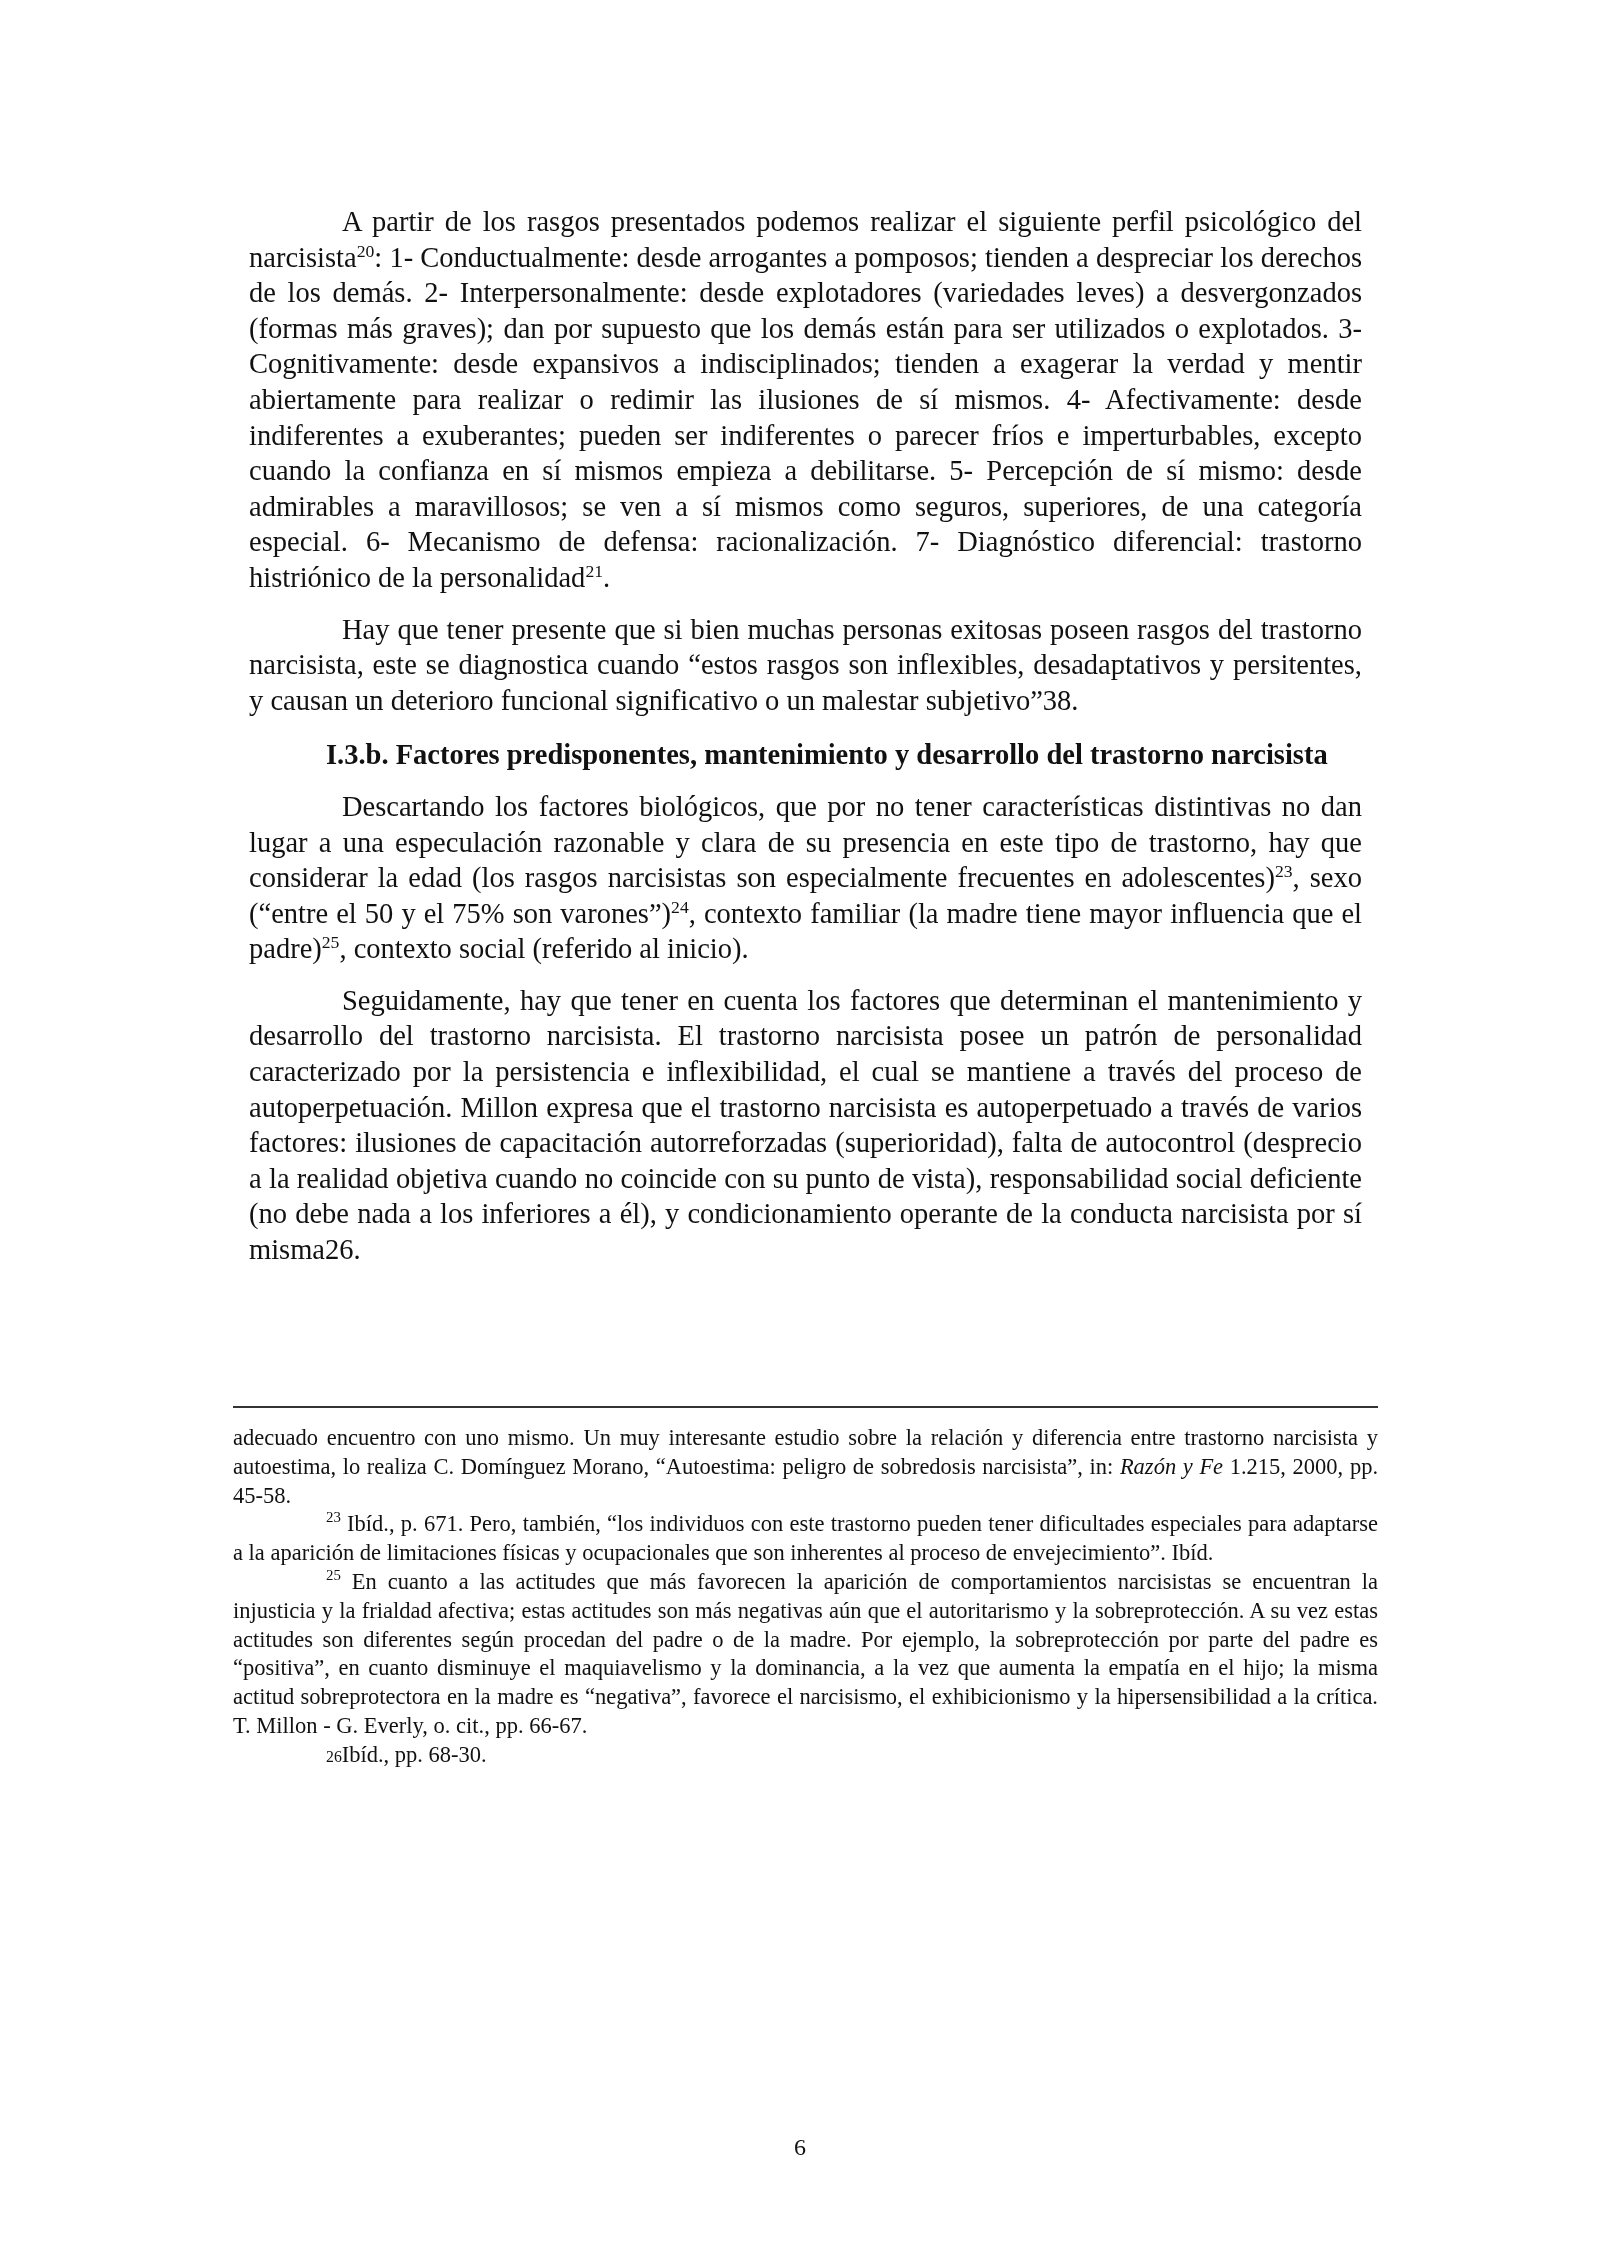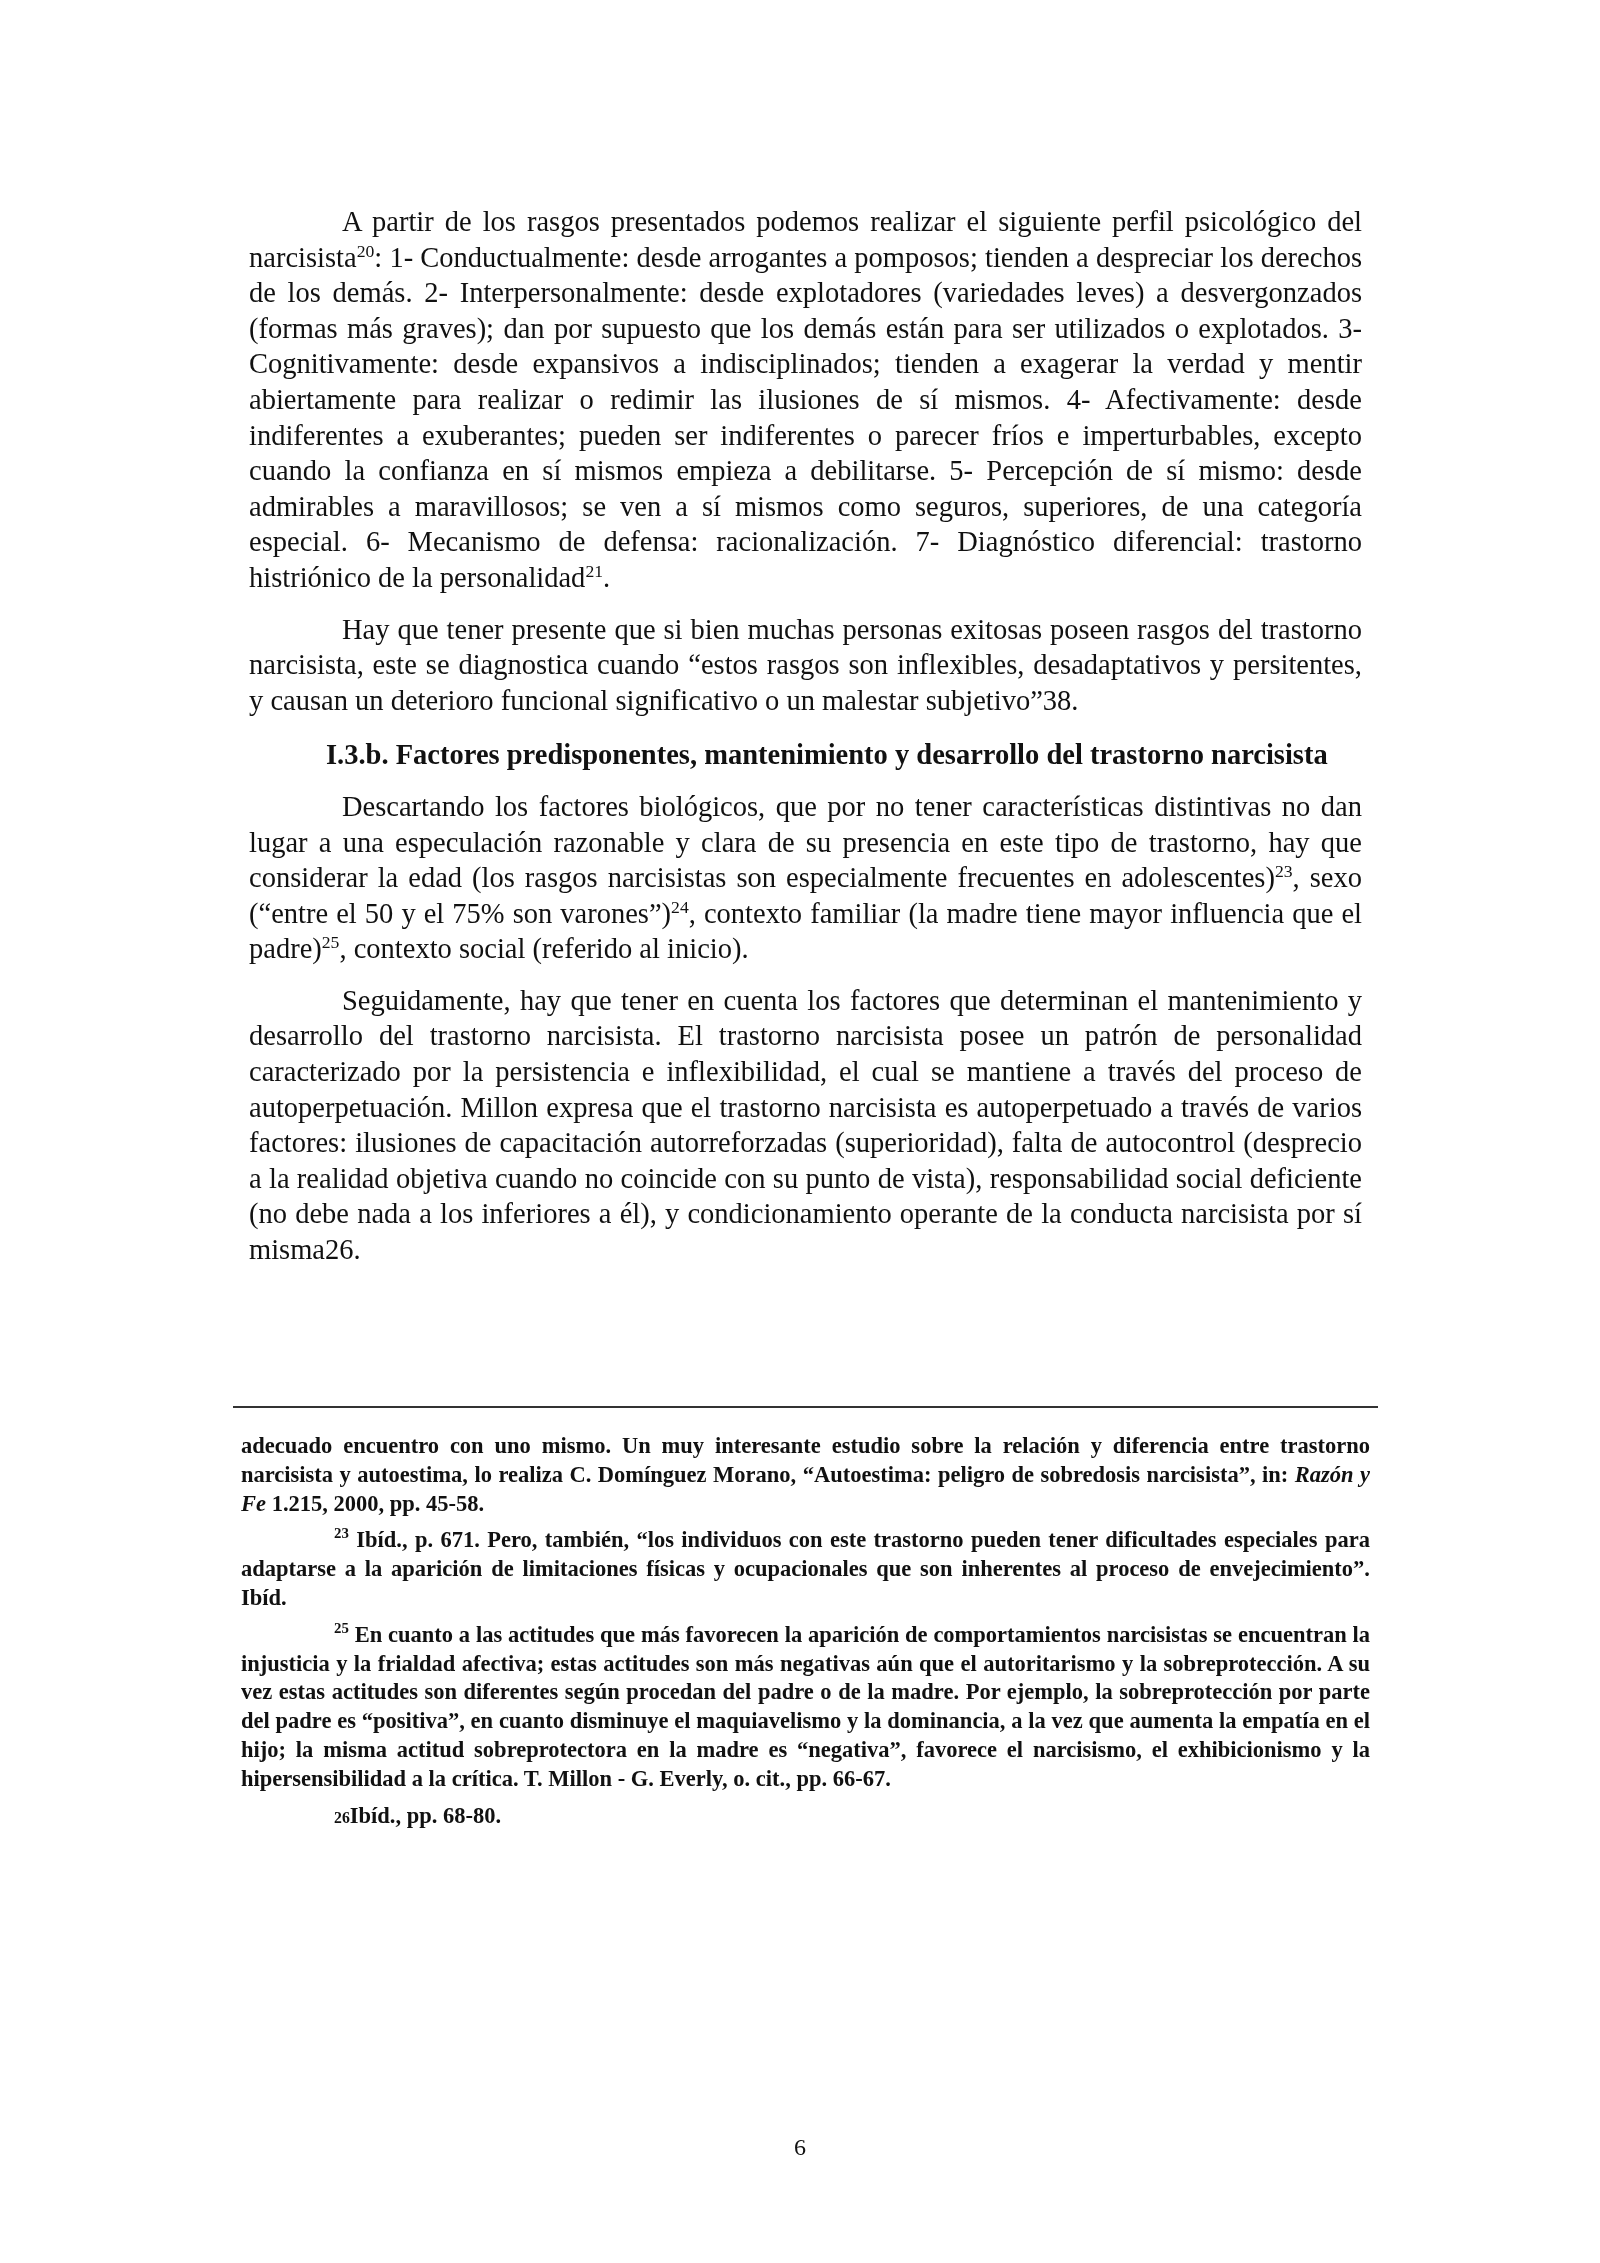--- a/index.html
+++ b/index.html
@@ -20,21 +20,21 @@
   sup { font-size: 0.62em; line-height: 0; vertical-align: 0.55em; }
   .rule {
     position: absolute; left: 233px; top: 1406px; width: 1145px; height: 0;
     border-top: 2px solid #333333;
   }
   .footnotes {
     position: absolute; left: 233px; top: 1424px; width: 1145px;
     font-family: "Liberation Serif", "DejaVu Serif", serif;
     color: #111111; font-size: 22.5px; line-height: 28.8px;
   }
-  .fn { margin: 8px; text-align: justify; text-indent: 93px; font-weight: bold; }
+  .fn { margin: 0; text-align: justify; text-indent: 93px; }
   .fn.cont { text-indent: 0; }
   .fn sup { font-size: 0.66em; vertical-align: 0.6em; }
   .fn .small-num { font-size: 0.7em; }
   .page-number {
     position: absolute; left: 0; width: 1600px; top: 2134px;
     text-align: center;
     font-family: "Liberation Serif", "DejaVu Serif", serif;
     font-size: 24px; color: #111111;
   }
   i { font-style: italic; }
@@ -60,16 +60,16 @@
   <p class="fn cont"><span>adecuado encuentro con uno mismo. Un muy interesante estudio sobre la relación y diferencia entre trastorno narcisista y autoestima, lo realiza C. Domínguez Morano, “Autoestima: peligro de sobredosis narcisista”, in: </span><i>Razón y Fe</i><span> 1.215, 2000, pp. 45-58.</span></p>
 
 
 
 
   <p class="fn"><sup>23</sup><span> Ibíd., p. 671. Pero, también, “los individuos con este trastorno pueden tener dificultades especiales para adaptarse a la aparición de limitaciones físicas y ocupacionales que son inherentes al proceso de envejecimiento”. Ibíd.</span></p>
 
 
   <p class="fn"><sup>25</sup><span> En cuanto a las actitudes que más favorecen la aparición de comportamientos narcisistas se encuentran la injusticia y la frialdad afectiva; estas actitudes son más negativas aún que el autoritarismo y la sobreprotección. A su vez estas actitudes son diferentes según procedan del padre o de la madre. Por ejemplo, la sobreprotección por parte del padre es “positiva”, en cuanto disminuye el maquiavelismo y la dominancia, a la vez que aumenta la empatía en el hijo; la misma actitud sobreprotectora en la madre es “negativa”, favorece el narcisismo, el exhibicionismo y la hipersensibilidad a la crítica. T. Millon - G. Everly, o. cit., pp. 66-67.</span></p>
 
-  <p class="fn"><span class="small-num">26</span><span>Ibíd., pp. 68-80.</span></p>
+  <p class="fn"><span class="small-num">26</span><span>Ibíd., pp. 68-30.</span></p>
 </div>
 
 <div class="page-number">6</div>
 
 </body></html>

